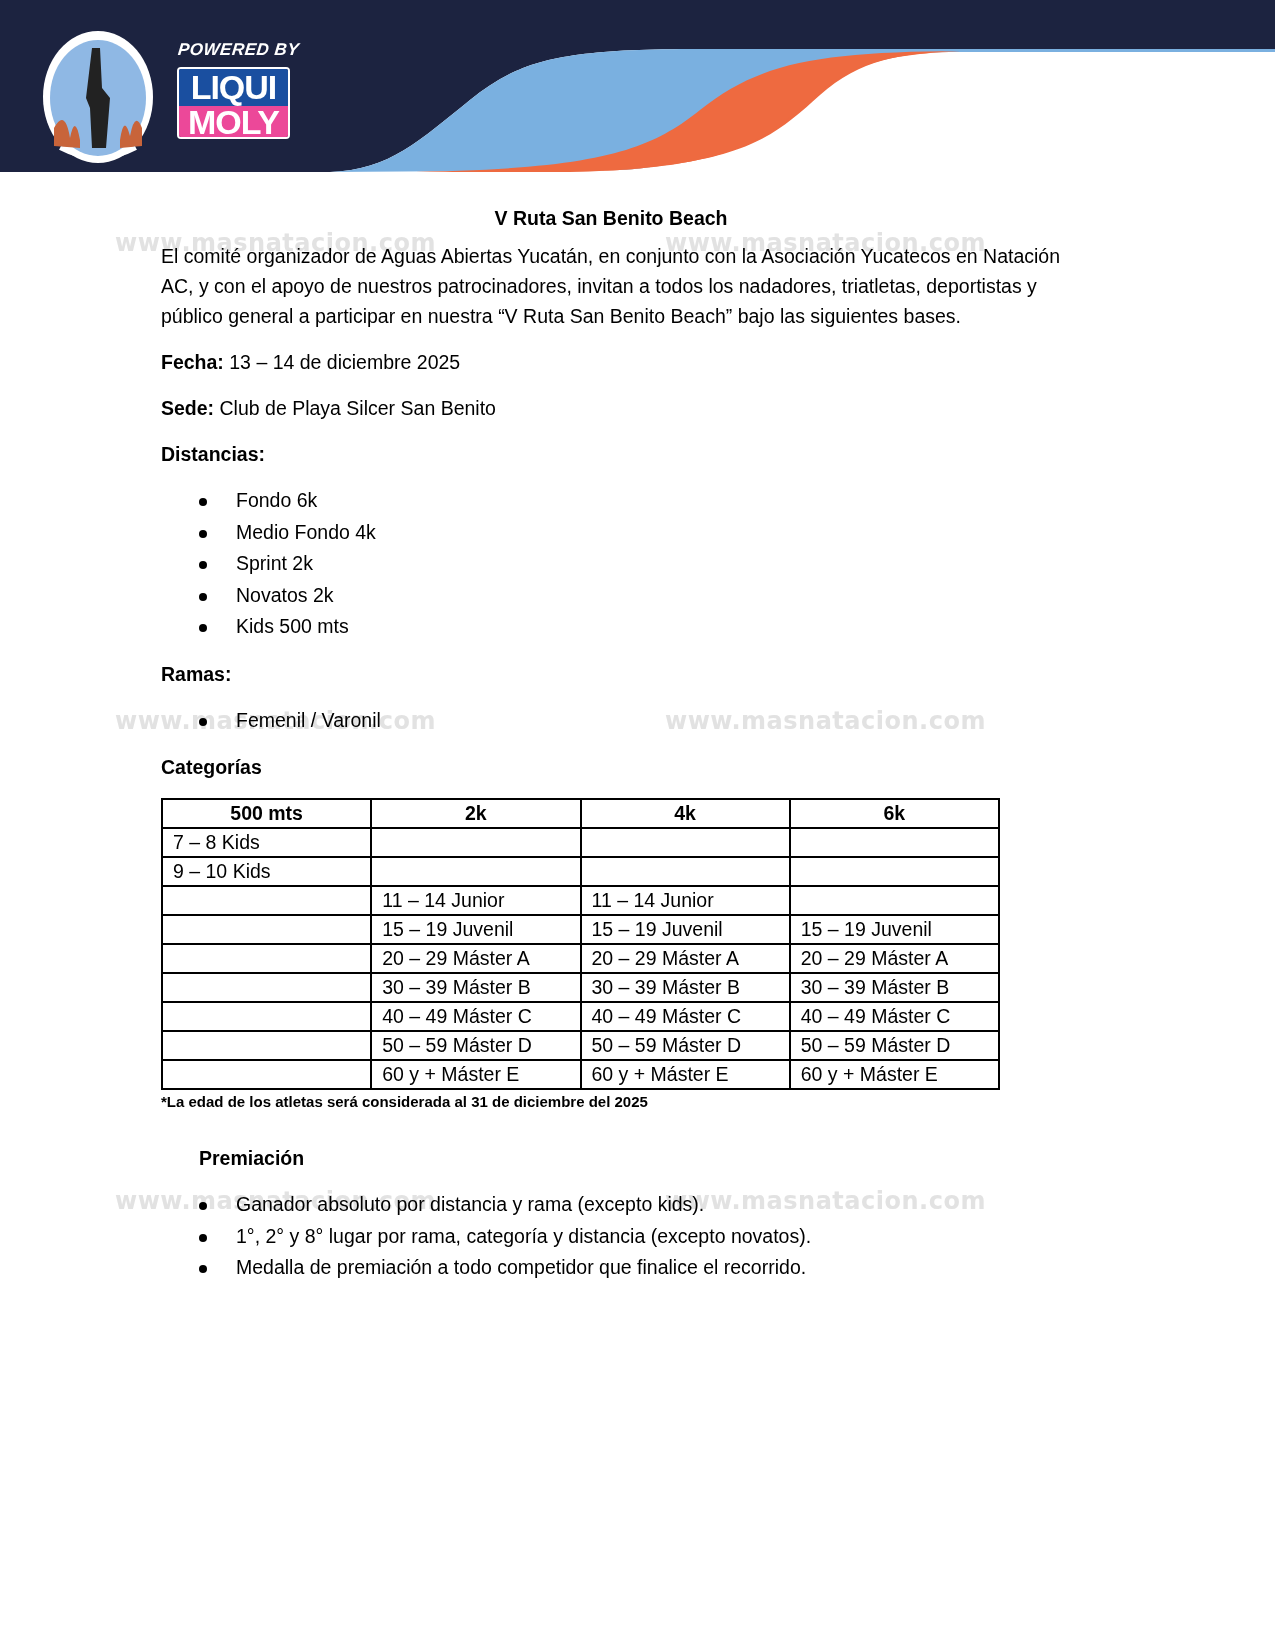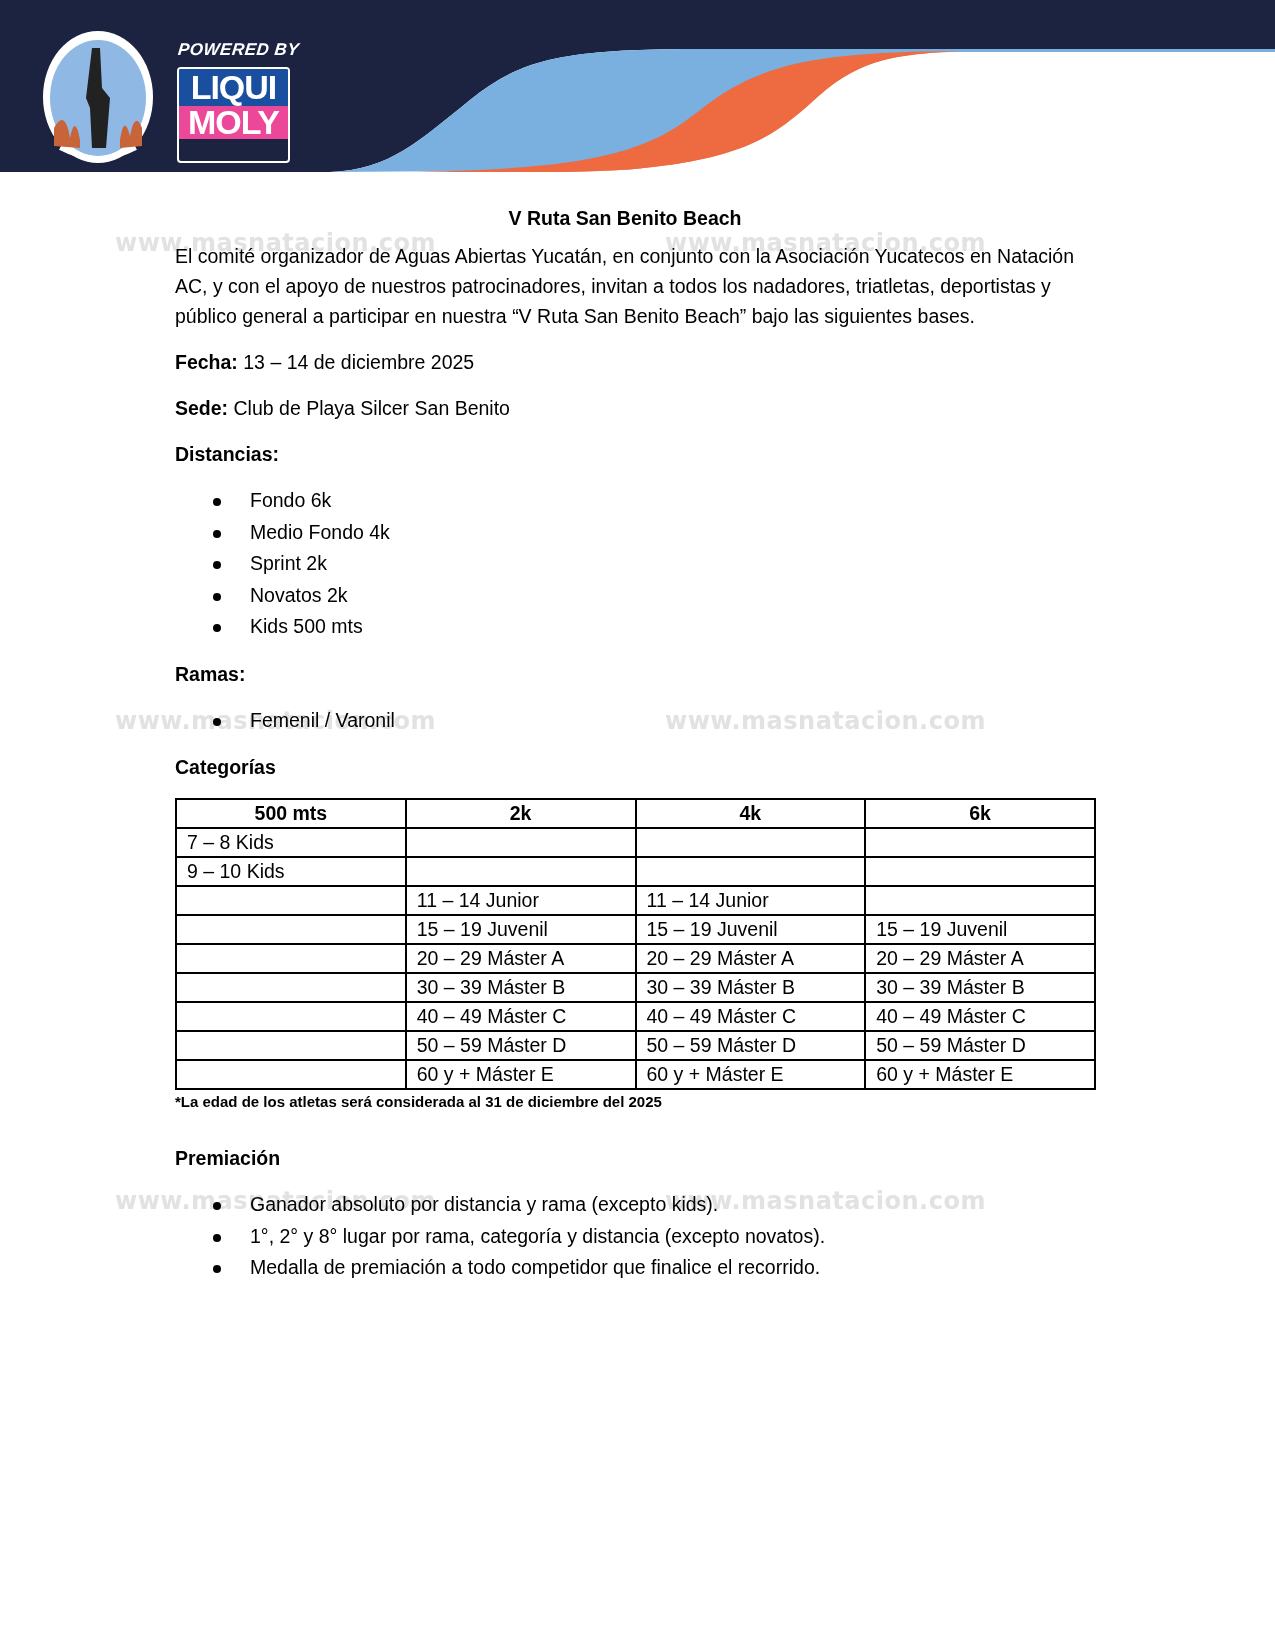--- a/index.html
+++ b/index.html
@@ -4,37 +4,37 @@
 <style>
   * { box-sizing: border-box; margin: 0; padding: 0; }
   html, body { width: 1275px; height: 1650px; background: #ffffff; }
   body { position: relative; overflow: hidden; font-family: "Liberation Sans", "DejaVu Sans", sans-serif; color: #000; }
 
   .header-band { position: absolute; left: 0; top: 0; width: 1275px; height: 176px; }
   .header-band svg { position: absolute; left: 0; top: 0; }
 
   .club-logo { position: absolute; left: 40px; top: 28px; width: 116px; height: 138px; }
   .powered-by { position: absolute; left: 178px; top: 40px; color: #ffffff; font-weight: bold; font-style: italic; font-size: 17px; letter-spacing: 0.5px; transform: skewX(-6deg); }
-  .sponsor-logo { position: absolute; left: 177px; top: 67px; width: 113px; height: 96px; border: 2px solid #ffffff; border-radius: 4px; overflow: hidden; }
+  .sponsor-logo { position: absolute; left: 177px; top: 67px; width: 113px; height: 72px; border: 2px solid #ffffff; border-radius: 4px; overflow: hidden; }
   .sponsor-top { height: 37px; background: #1a4fa0; color: #fff; font-weight: bold; font-size: 34px; line-height: 37px; text-align: center; letter-spacing: -1px; }
   .sponsor-bottom { height: 33px; background: #ec4899; color: #fff; font-weight: bold; font-size: 34px; line-height: 33px; text-align: center; letter-spacing: -1px; }
 
   .watermark { position: absolute; font-family: "DejaVu Sans", sans-serif; font-weight: bold; font-size: 24px; color: #e2e2e2; letter-spacing: 0.5px; white-space: nowrap; pointer-events: none; z-index: 0; }
 
-  .content { position: absolute; left: 175px; top: 203px; width: 920px; font-size: 19.5px; line-height: 30px; z-index: 1; }
+  .content { position: absolute; left: 161px; top: 203px; width: 920px; font-size: 19.5px; line-height: 30px; z-index: 1; }
   .doc-title { text-align: center; font-weight: bold; font-size: 19.5px; margin-left: -20px; }
   .intro { margin-top: 8px; line-height: 30px; }
   .field { margin-top: 16px; }
   .field b { font-weight: bold; }
   .section-heading { font-weight: bold; margin-top: 16px; }
   ul.bullets { list-style: none; margin-top: 16px; }
   ul.bullets li { position: relative; padding-left: 75px; line-height: 31.5px; }
   ul.bullets li::before { content: ""; position: absolute; left: 38px; top: 13px; width: 8px; height: 8px; border-radius: 50%; background: #000; }
 
-  table.categories { margin-top: 16px; border-collapse: collapse; width: 921px; table-layout: fixed; font-size: 19.5px; }
+  table.categories { margin-top: 16px; border-collapse: collapse; width: 839px; table-layout: fixed; font-size: 19.5px; }
   table.categories th, table.categories td { border: 2px solid #000; height: 29px; padding: 0 10px; line-height: 25px; text-align: left; font-weight: normal; }
   table.categories th { text-align: center; font-weight: bold; }
   .footnote { font-size: 15px; font-weight: bold; line-height: 22px; margin-top: 1px; }
 </style>
 </head>
 <body>
 
 <div class="header-band">
   <svg width="1275" height="176" viewBox="0 0 1275 176">
     <rect x="0" y="0" width="1275" height="176" fill="#ffffff"></rect>
@@ -158,19 +158,19 @@
       <tr>
         <td></td>
         <td>60 y + Máster E</td>
         <td>60 y + Máster E</td>
         <td>60 y + Máster E</td>
       </tr>
     </tbody>
   </table>
   <p class="footnote">*La edad de los atletas será considerada al 31 de diciembre del 2025</p>
 
-  <p class="section-heading" style="margin-top:30px;">Premiación</p>
+  <p class="section-heading" style="margin-top:30px;margin-left:38px;">Premiación</p>
   <ul class="bullets">
     <li>Ganador absoluto por distancia y rama (excepto kids).</li>
     <li>1°, 2° y 8° lugar por rama, categoría y distancia (excepto novatos).</li>
     <li>Medalla de premiación a todo competidor que finalice el recorrido.</li>
   </ul>
 </div>
 
 </body></html>

